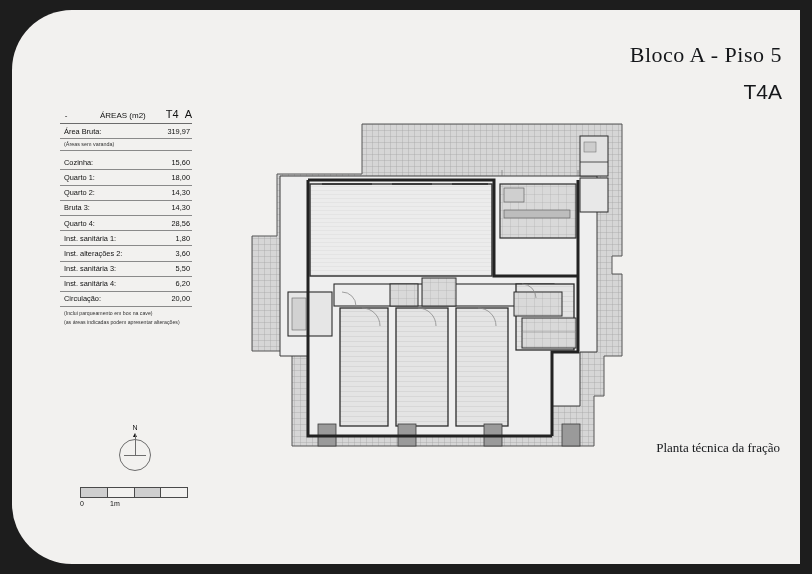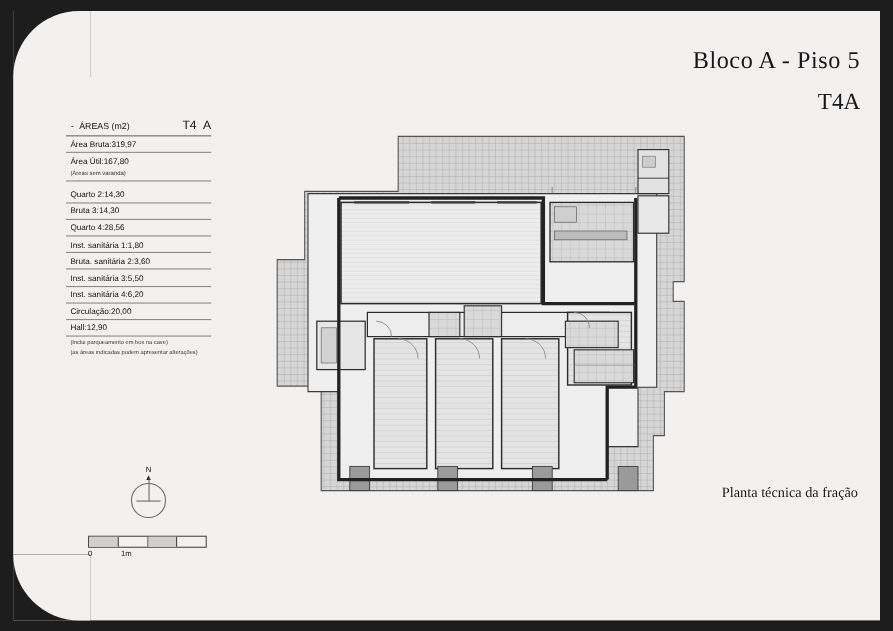--- a/index.html
+++ b/index.html
@@ -71,21 +71,21 @@
     top: 42px;
     font-family: "Liberation Serif", serif;
     font-size: 22px;
     color: #15171a;
     letter-spacing: 0.5px;
   }
   .title-sub {
     position: absolute;
     right: 30px;
     top: 80px;
-    font-family: Liberation Serif, serif;
+    font-family: Liberation Sans, sans-serif;
     font-size: 21px;
     color: #15171a;
   }
   .caption-plan {
     position: absolute;
     right: 32px;
     top: 440px;
     font-family: "Liberation Serif", serif;
     font-size: 13px;
     color: #15171a;
@@ -107,32 +107,33 @@
     border-bottom: 1px solid #6b6b6b;
   }
   #areas .hdr .dash {
     width: 12px;
     text-align: center;
     font-size: 8px;
   }
   #areas .hdr .lbl {
     flex: 1;
     font-size: 8px;
+    margin-left: 28px;
   }
   #areas .hdr .t4 {
     font-size: 11px;
     font-weight: normal;
     padding-right: 6px;
   }
   #areas .hdr .aa {
     font-size: 11px;
   }
   #areas .row {
     display: flex;
-    justify-content: flex-start;
+    justify-content: space-between;
     padding: 2.6px 0 2.6px 4px;
     border-bottom: 1px solid #8a8a8a;
     font-size: 7.4px;
   }
   #areas .row .v {
     padding-right: 2px;
   }
   #areas .row.nb {
     border-bottom: none;
   }
@@ -245,62 +246,62 @@
       <span class="dash">-</span>
       <span class="lbl">ÁREAS (m2)</span>
       <span class="t4">T4</span>
       <span class="aa">A</span>
     </div>
 
     <div class="row">
       <span>Área Bruta:</span>
       <span class="v">319,97</span>
     </div>
-    <div class="row nb">
-      <span>Área Útil:</span>
-      <span class="v">167,80</span>
-    </div>
     <div class="note">(Áreas sem varanda)</div>
     <div class="gapline"></div>
 
     <div class="row">
+      <span>Cozinha:</span>
+      <span class="v">15,60</span>
+    </div>
+    <div class="row">
+      <span>Quarto 1:</span>
+      <span class="v">18,00</span>
+    </div>
+    <div class="row">
       <span>Quarto 2:</span>
       <span class="v">14,30</span>
     </div>
     <div class="row">
       <span>Bruta 3:</span>
       <span class="v">14,30</span>
     </div>
     <div class="row">
       <span>Quarto 4:</span>
       <span class="v">28,56</span>
     </div>
     <div class="row">
       <span>Inst. sanitária 1:</span>
       <span class="v">1,80</span>
     </div>
     <div class="row">
-      <span>Bruta. sanitária 2:</span>
+      <span>Inst. alterações 2:</span>
       <span class="v">3,60</span>
     </div>
     <div class="row">
       <span>Inst. sanitária 3:</span>
       <span class="v">5,50</span>
     </div>
     <div class="row">
       <span>Inst. sanitária 4:</span>
       <span class="v">6,20</span>
     </div>
     <div class="row">
       <span>Circulação:</span>
       <span class="v">20,00</span>
-    </div>
-    <div class="row">
-      <span>Hall:</span>
-      <span class="v">12,90</span>
     </div>
 
     <div class="footnote">(Inclui parqueamento em box na cave)</div>
     <div class="footnote">(as áreas indicadas podem apresentar alterações)</div>
   </div>
 
   <div id="compass">
     <div class="n">N</div>
     <div class="needle">▲</div>
     <div class="circ">

